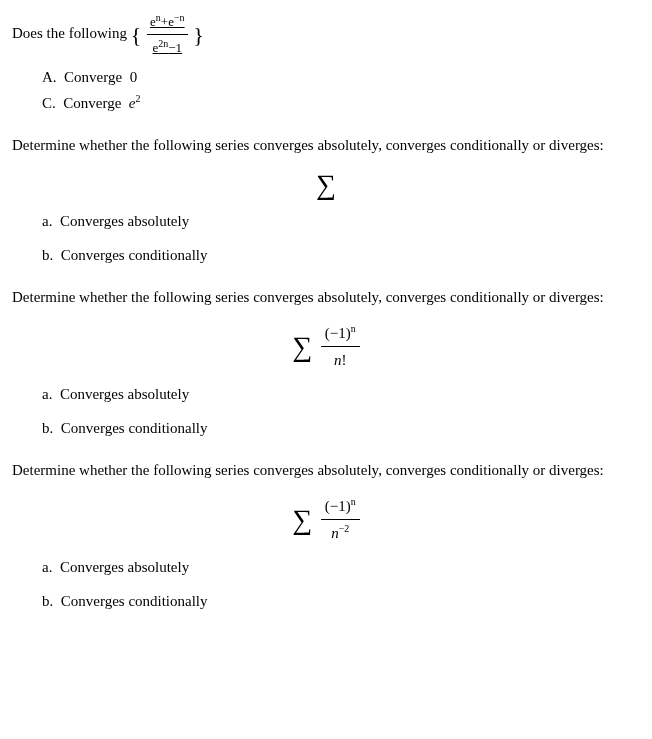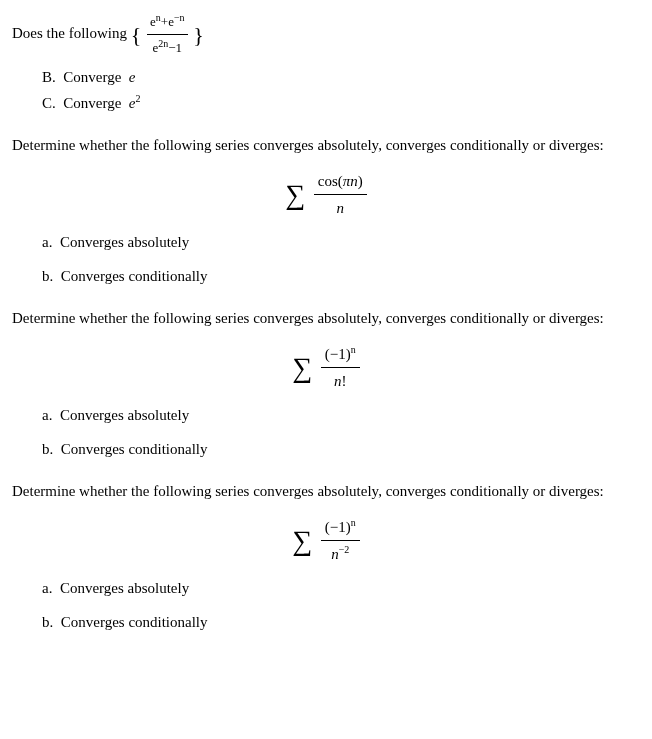--- a/index.html
+++ b/index.html
@@ -72,20 +72,21 @@
     .curly-right {
       font-size: 22px;
       vertical-align: middle;
       line-height: 1;
     }
     .seq-expr {
       display: inline-flex;
       align-items: flex-start;
       vertical-align: middle;
       font-size: 14px;
+      text-decoration: underline;
     }
     .seq-fraction {
       display: inline-flex;
       flex-direction: column;
       align-items: center;
       vertical-align: middle;
       margin: 0 2px;
     }
     .seq-fraction .numer {
       border-bottom: 1px solid #000;
@@ -107,38 +108,34 @@
     <span class="seq-expr">
       <span class="seq-fraction">
         <span class="numer">e<sup>n</sup>+e<sup>−n</sup></span>
         <span class="denom">e<sup>2n</sup>−1</span>
       </span>
     </span>
     <span class="curly-right">}</span>
   </div>
   <div class="mc-options">
     <div>
-      <span>B.&nbsp;&nbsp;Converge&nbsp;&nbsp;<em>e</em></span>
+      <span>A.&nbsp;&nbsp;Converge&nbsp;&nbsp;0</span>
     </div>
     <div>
       <span>C.&nbsp;&nbsp;Converge&nbsp;&nbsp;<em>e</em><sup>2</sup></span>
     </div>
   </div>
 </div>
 
 <div class="question-block">
   <div class="question-text">
     <span>Determine whether the following series converges absolutely, converges conditionally or diverges:</span>
   </div>
   <div class="series-display">
     <span class="sigma">∑</span>
-    <span class="fraction">
-      <span class="numer">cos(<em>πn</em>)</span>
-      <span class="denom"><em>n</em></span>
-    </span>
   </div>
   <div class="sub-options">
     <div>a.&nbsp;&nbsp;Converges absolutely</div>
     <div>b.&nbsp;&nbsp;Converges conditionally</div>
   </div>
 </div>
 
 <div class="question-block">
   <div class="question-text">
     <span>Determine whether the following series converges absolutely, converges conditionally or diverges:</span>

